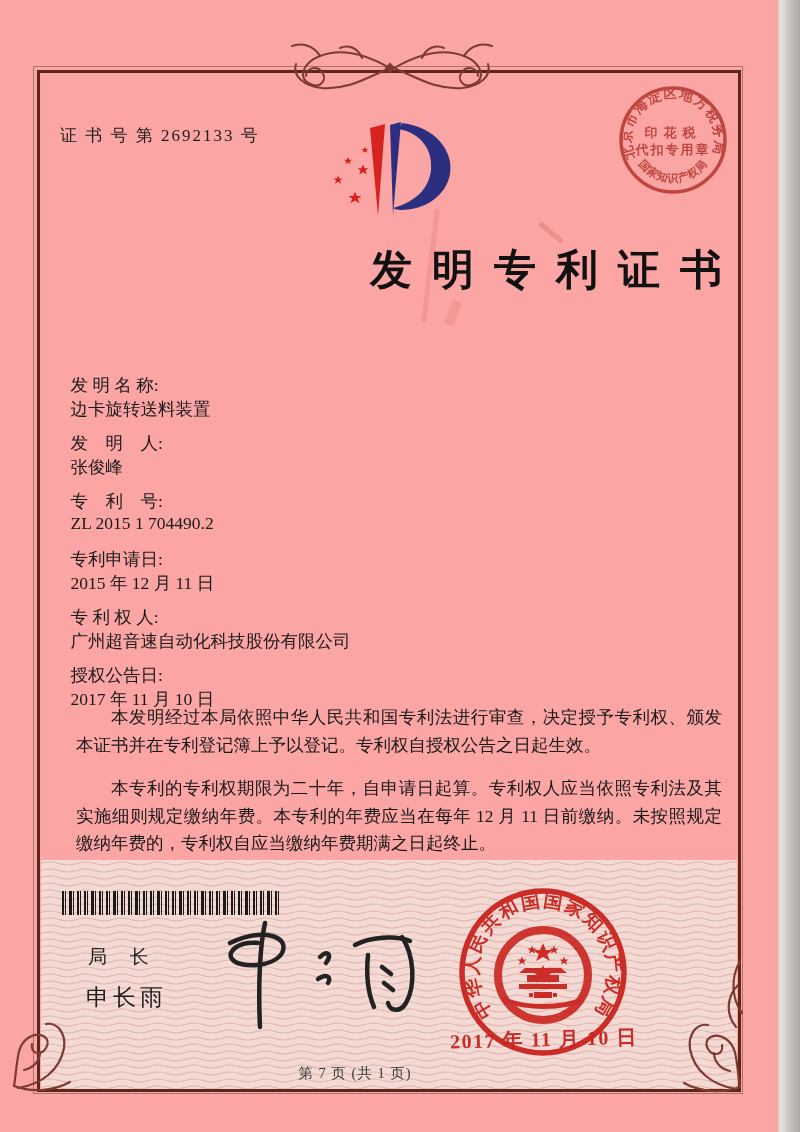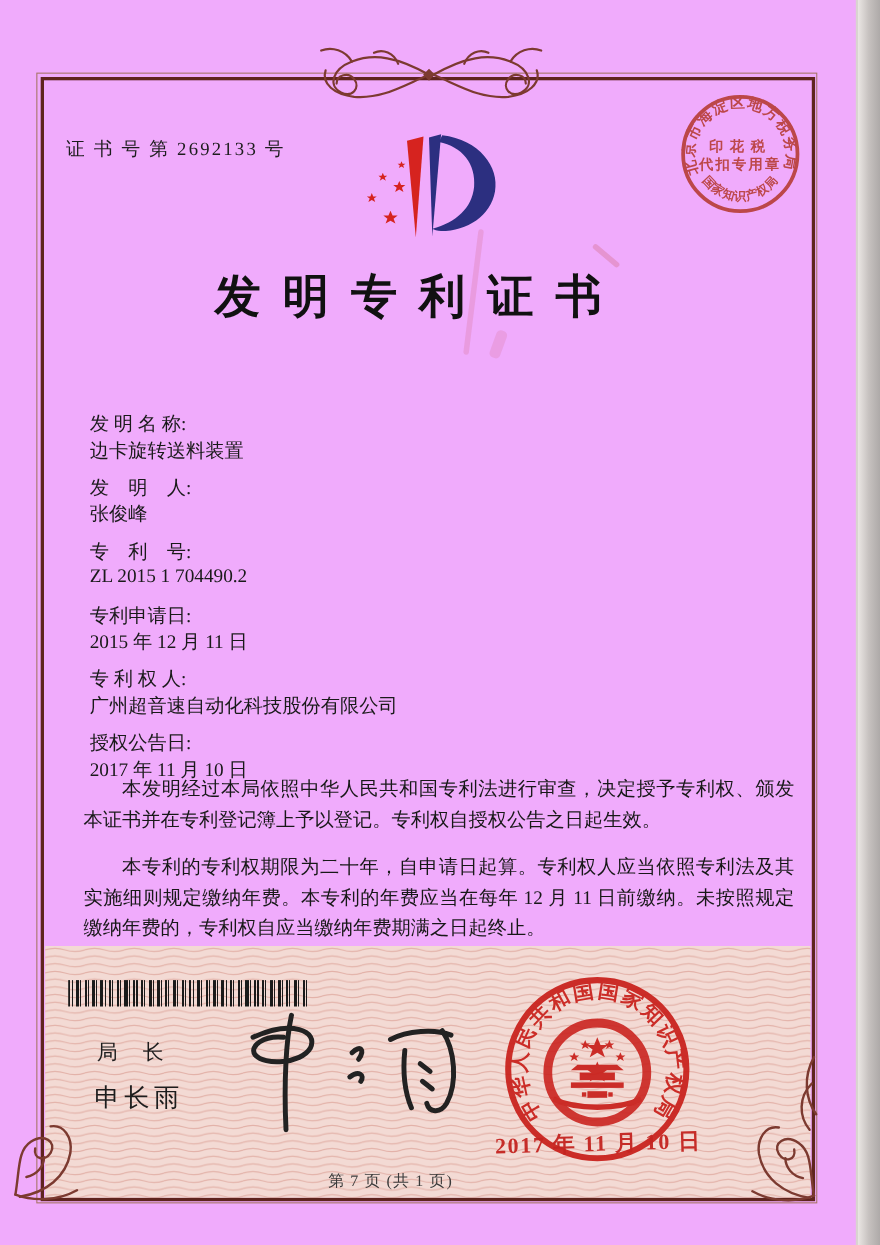--- a/index.html
+++ b/index.html
@@ -1,16 +1,16 @@
 <!DOCTYPE html>
 <html><head>
 <meta charset="utf-8">
 <style>
   html,body{margin:0;padding:0;background:#ffffff;}
-  .page{position:relative;width:800px;height:1132px;background:#f0abfc;overflow:hidden;
+  .page{position:relative;width:800px;height:1132px;background:#fca5a5;overflow:hidden;
         font-family:"Liberation Serif","DejaVu Serif",serif;color:#1d1d1d;}
 
   
   .scan-edge{position:absolute;left:778px;top:0;width:22px;height:1132px;
              background:linear-gradient(90deg,#eae6e3 0,#c6c1bf 45%,#a9a5a4 100%);
              border-left:2px solid #d9d3d0;}
 
   
   .frame-outer{position:absolute;left:33px;top:66px;width:708px;height:1026px;border:1px solid #a8766a;}
   .frame-inner{position:absolute;left:37px;top:70px;width:698px;height:1016px;border:3px solid #5f241e;}
@@ -18,24 +18,24 @@
   
   .band{position:absolute;left:41px;top:860px;width:696px;height:229px;}
 
   .certno{position:absolute;left:60px;top:124px;font-size:17px;letter-spacing:2px;white-space:pre;}
 
   .logo{position:absolute;left:323px;top:118px;width:140px;height:110px;}
 
   .tax-stamp{position:absolute;left:611px;top:78px;width:124px;height:124px;opacity:.87;}
   .tax-stamp text{fill:#b5392f;font-family:"Liberation Serif",serif;font-weight:bold;}
 
-  .title{position:absolute;left:0;top:242px;width:742px;text-align:center;
+  .title{position:absolute;left:0;top:242px;width:742px;text-align:right;
          font-size:42px;font-weight:bold;letter-spacing:20px;text-indent:20px;color:#111;}
 
-  .field{position:absolute;left:64px;font-size:17.5px;white-space:pre;color:#1a1a1a;}
+  .field{position:absolute;left:53px;font-size:17.5px;white-space:pre;color:#1a1a1a;}
   .field .lab{display:inline-block;min-width:102px;}
   .f1{top:352px}.f2{top:410px}.f3{top:468px}.f4{top:526px}.f5{top:584px}.f6{top:642px}
 
   .paras{position:absolute;left:60px;top:688px;width:678px;font-size:17.5px;line-height:27.5px;
          text-align:justify;color:#181818;}
   .paras p{margin:16px;text-indent:2em;}
 
   .barcode{position:absolute;left:62px;top:891px;width:218px;height:24px;
     background-image:repeating-linear-gradient(90deg,
       #1a1a1a 0 2px, transparent 2px 3px,

